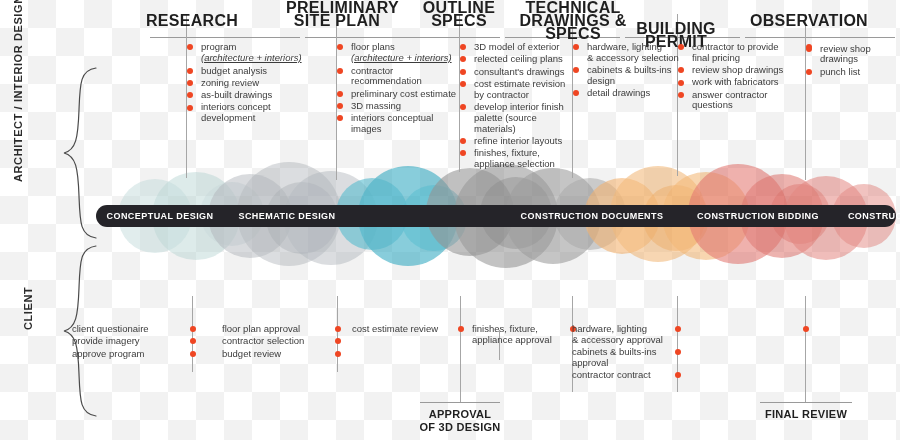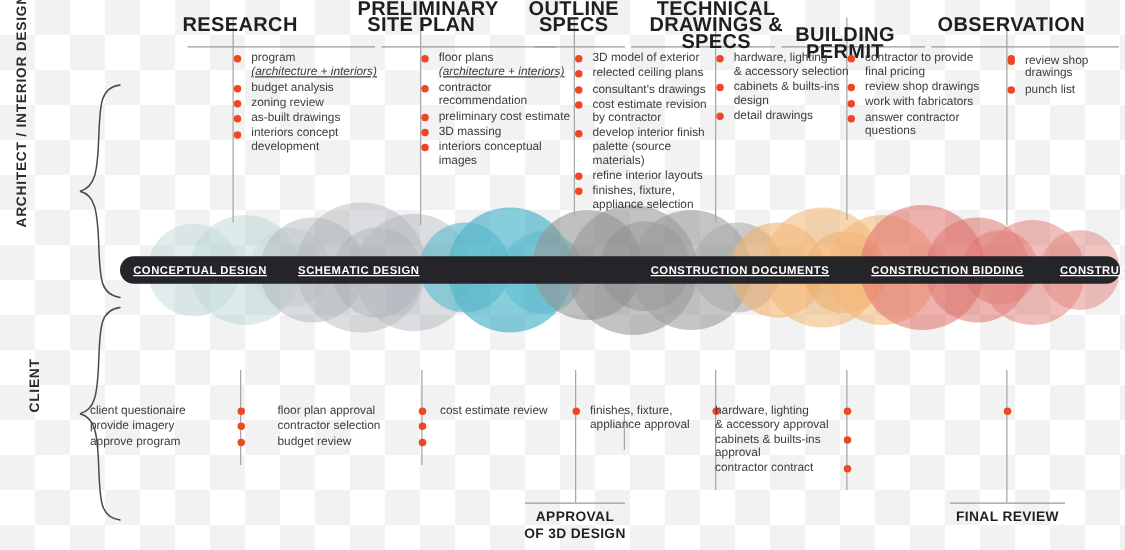--- a/index.html
+++ b/index.html
@@ -105,21 +105,20 @@
   .phase{
     position:absolute;
     top:0;height:18px;
     line-height:22px;
     color:#ffffff;
     font-size:9px;
     font-weight:bold;
     letter-spacing:.45px;
     text-align:center;
     white-space:nowrap;
-    text-decoration:underline;
   }
 </style>
 </head>
 <body>
 
 <div id="canvas"></div>
 
 <svg id="art" viewBox="0 0 900 440">
   <defs>
     <clipPath id="pillclip">

